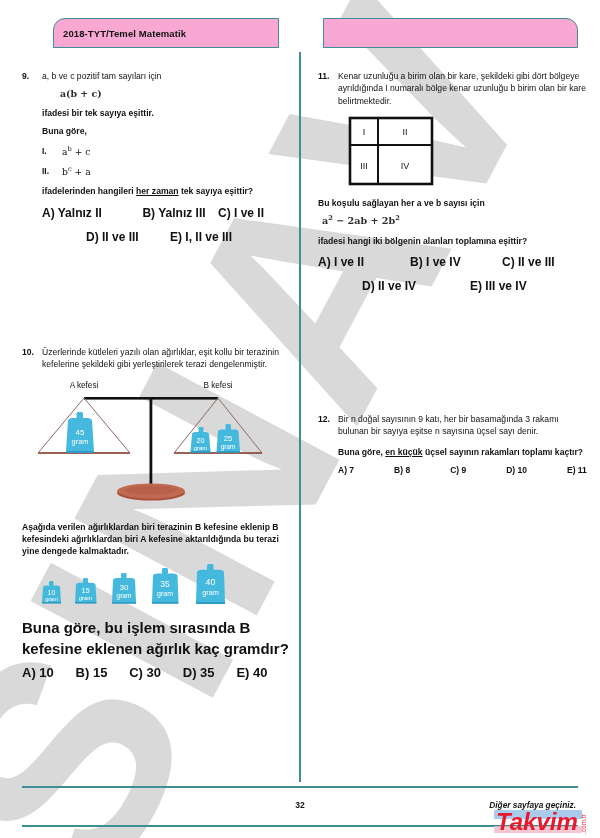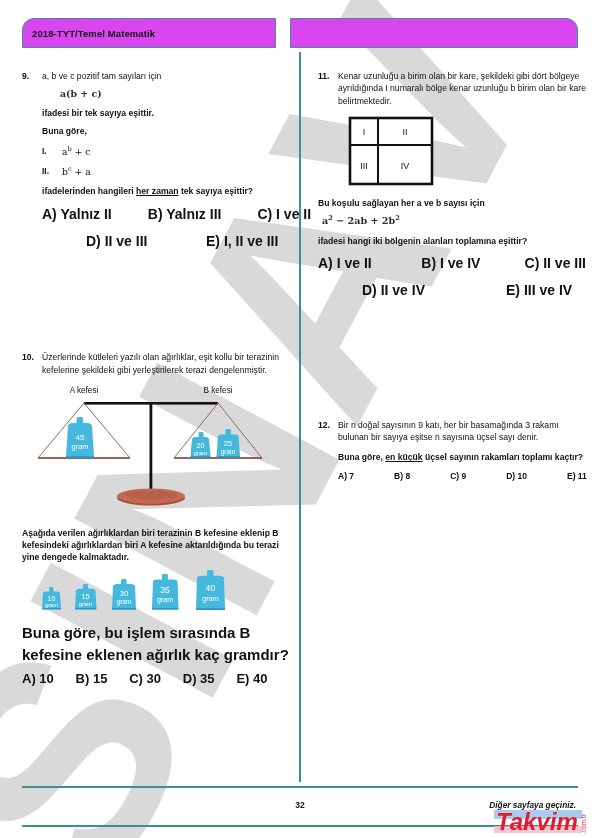--- a/index.html
+++ b/index.html
@@ -46,21 +46,22 @@
     width: 556px; height: 30px;
     display: flex;
     z-index: 3;
   }
   .hdr-box {
     border: 1.6px solid #3f8e96;
     box-sizing: border-box;
     height: 30px;
     display: flex;
     align-items: center;
-    background: #d946ef;
+    background: #f9a8d4;
+    margin-left: 31px;
   }
   .hdr-left {
     width: 254px;
     border-radius: 12px 0 0 0;
     padding-left: 9px;
   }
   .hdr-gap { width: 14px; }
   .hdr-right {
     width: 288px;
     border-radius: 0 12px 0 0;
@@ -141,23 +142,22 @@
     font-size: 8.4px;
     padding-top: 1px;
   }
   .roman-expr sup { font-size: 6.6px; vertical-align: super; }
 
   
   .opts { margin-top: 7px; }
   .opt-row {
     display: flex;
     margin-bottom: 7px;
-    font-size: 14px;
-    font-weight: 700;
-    gap: 36px;
+    font-size: 12px;
+    font-weight: 700;
   }
   .opt { white-space: nowrap; }
 
   .opts-9 .row1 .opt:nth-child(1){ width: 88px; }
   .opts-9 .row1 .opt:nth-child(2){ width: 88px; text-align: center; }
   .opts-9 .row2 { padding-left: 44px; }
   .opts-9 .row2 .opt:nth-child(1){ width: 84px; }
 
   .opts-11 .row1 .opt:nth-child(1){ width: 92px; }
   .opts-11 .row1 .opt:nth-child(2){ width: 92px; }

